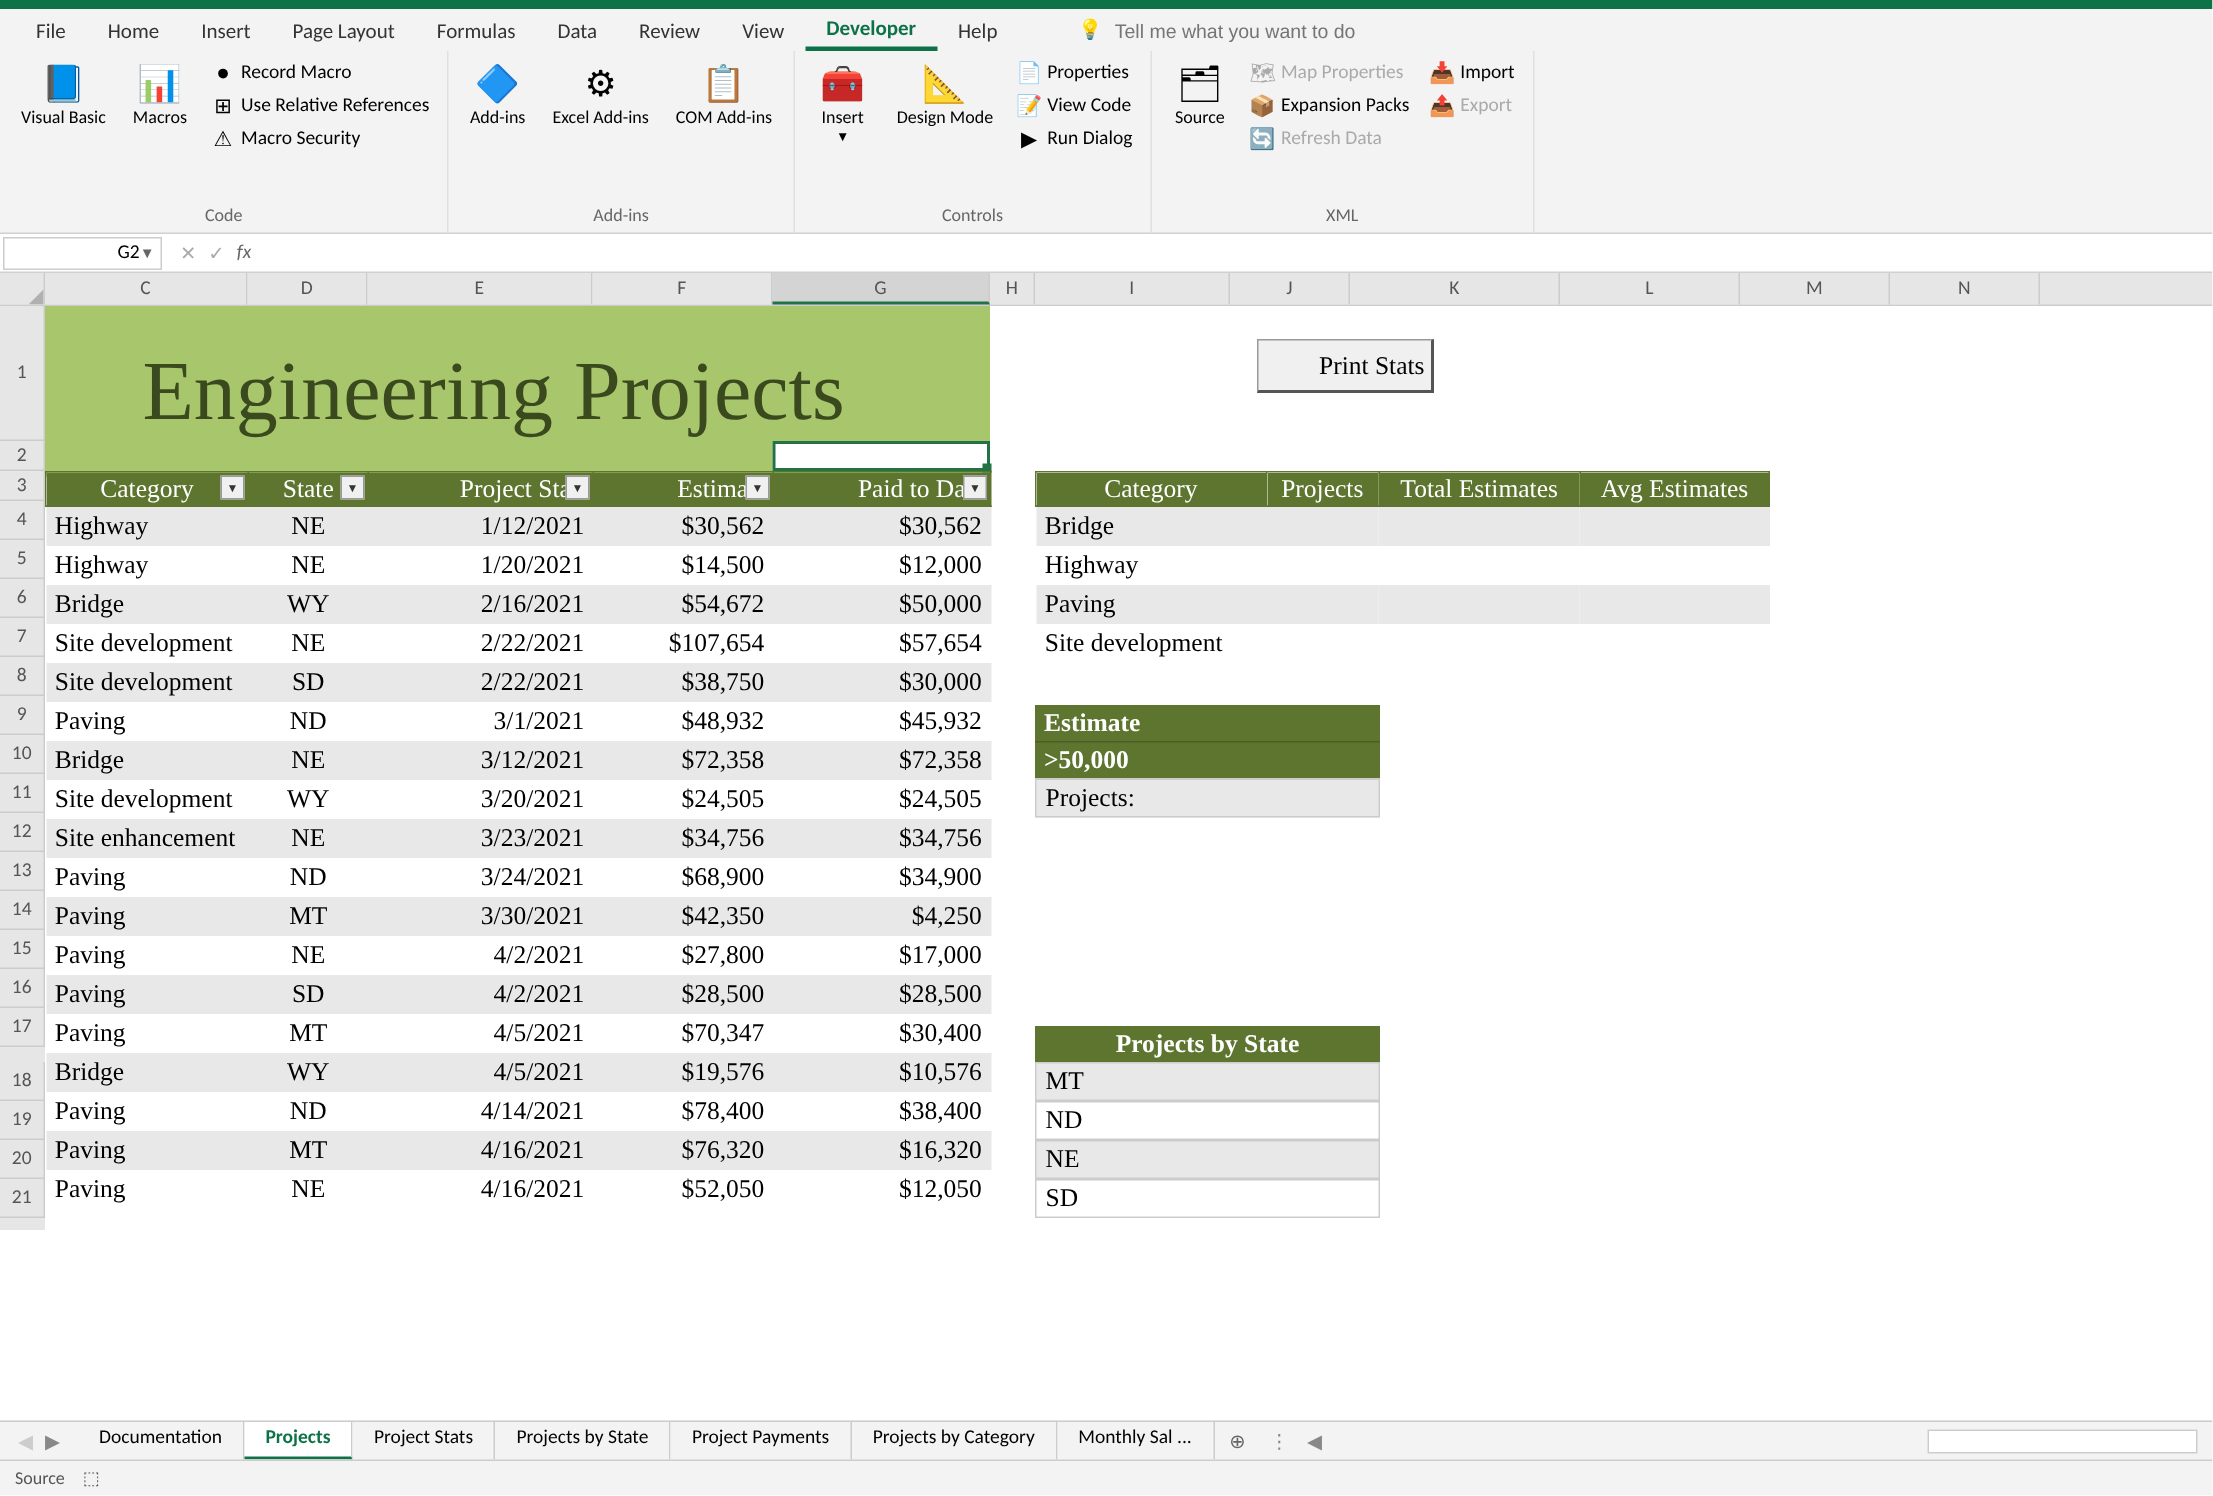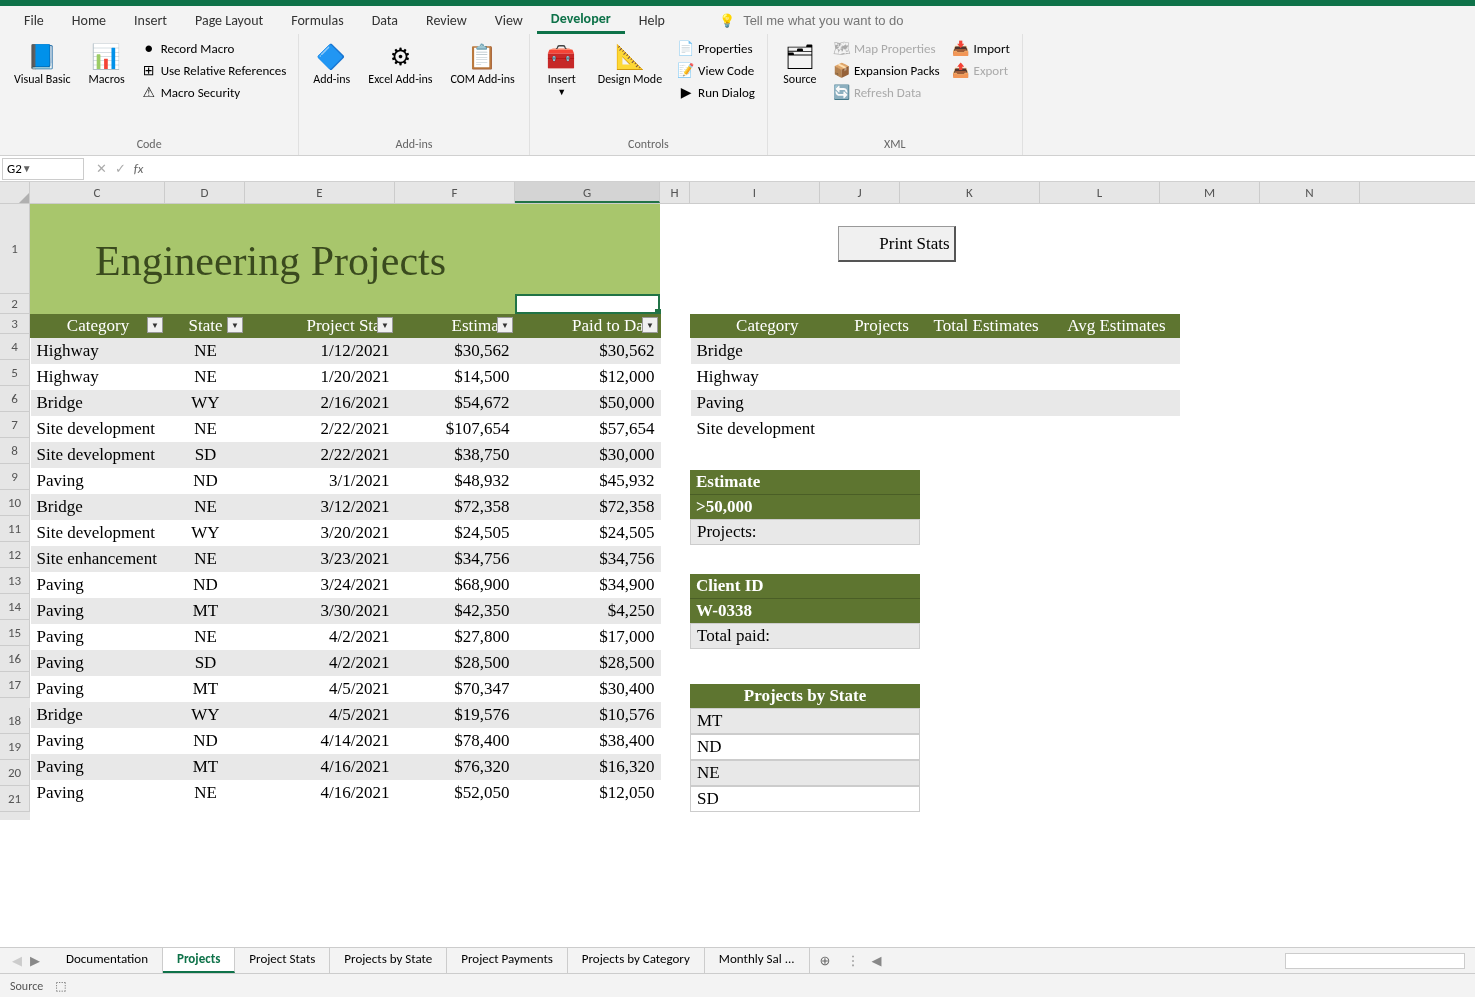--- a/index.html
+++ b/index.html
@@ -23,41 +23,41 @@
 .ribbon-group-label { text-align: center; font-size: 12px; color: #666; padding: 2px 0; }
 .ribbon-btn-large { display: flex; flex-direction: column; align-items: center; justify-content: flex-start; padding: 2px 6px; cursor: pointer; font-size: 12px; text-align: center; min-width: 48px; }
 .ribbon-btn-large .icon { width: 32px; height: 32px; display: flex; align-items: center; justify-content: center; font-size: 24px; }
 .ribbon-btn-small { display: flex; align-items: center; gap: 4px; padding: 2px 4px; cursor: pointer; font-size: 13px; white-space: nowrap; }
 .ribbon-btn-small .icon { width: 16px; height: 16px; display: flex; align-items: center; justify-content: center; font-size: 14px; }
 .ribbon-col { display: flex; flex-direction: column; gap: 2px; }
 .disabled { color: #aaa; }
 
 
 .formula-row { display: flex; align-items: center; height: 26px; border-bottom: 1px solid #d0d0d0; background: #fff; }
-.name-box { width: 82px; border: 1px solid #ccc; height: 22px; margin: 2px; display: flex; align-items: center; padding: 0 4px; font-size: 13px; justify-content: flex-start; }
+.name-box { width: 106px; border: 1px solid #ccc; height: 22px; margin: 2px; display: flex; align-items: center; padding: 0 4px; font-size: 13px; justify-content: flex-end; }
 .name-box-dd { color: #666; font-size: 10px; }
 .fx-controls { display: flex; align-items: center; gap: 8px; padding: 0 10px; color: #aaa; }
 .fx-label { font-style: italic; color: #666; }
 .formula-input { flex: 1; border: none; height: 22px; padding: 0 4px; }
 
 
 .col-headers { display: flex; height: 22px; background: #e6e6e6; border-bottom: 1px solid #ccc; }
 .corner { width: 30px; border-right: 1px solid #ccc; background: #e6e6e6; display: flex; align-items: flex-end; justify-content: flex-end; }
 .corner svg { width: 10px; height: 10px; }
 .col-h { border-right: 1px solid #ccc; text-align: center; font-size: 13px; color: #555; line-height: 22px; background: #e6e6e6; }
 .col-h.sel { background: #d4d4d4; border-bottom: 2px solid #217346; }
 
 
 .grid-area { display: flex; height: 616px; overflow: hidden; position: relative; }
 .row-headers { width: 30px; background: #e6e6e6; }
 .row-h { border-bottom: 1px solid #ccc; border-right: 1px solid #ccc; text-align: center; font-size: 13px; color: #555; display: flex; align-items: center; justify-content: center; }
 .grid-content { position: relative; flex: 1; }
 
 
-.title-banner { position: absolute; left: 0; top: 0; width: 630px; height: 114px; background: #a8c66c; display: flex; align-items: center; padding-left: 65px; font-family: Garamond, Georgia, serif; font-size: 42px; color: #3a4a1e; }
+.title-banner { position: absolute; left: 0; top: 0; width: 630px; height: 114px; background: #a8c66c; display: flex; align-items: center; padding-left: 65px; font-family: Garamond, Georgia, serif; font-size: 56px; color: #3a4a1e; }
 .selected-cell { position: absolute; border: 2px solid #217346; background: #fff; }
 .sel-handle { position: absolute; right: -3px; bottom: -3px; width: 6px; height: 6px; background: #217346; }
 
 .tbl { position: absolute; border-collapse: collapse; }
 .tbl th { background: #5e7530; color: #fff; font-weight: normal; padding: 1px 4px; border: 1px solid #5e7530; font-family: Garamond, Georgia, serif; font-size: 17px; position: relative; }
 .tbl td { padding: 1px 6px; font-family: Garamond, Georgia, serif; font-size: 17px; height: 26px; }
 .tbl .filter-btn { position: absolute; right: 2px; top: 2px; width: 16px; height: 16px; background: #f0f0f0; border: 1px solid #999; display: flex; align-items: center; justify-content: center; font-size: 8px; color: #333; }
 .tbl tr.band td { background: #e8e8e8; }
 .num { text-align: right; }
 .ctr { text-align: center; }
@@ -452,25 +452,20 @@
           </tr>
         </tbody>
     </table>
 
     <div style="position:absolute;left:660px;top:266px;width:230px">
       <div class="side-header">Estimate</div>
       <div class="side-header" style="border-top:1px solid #4a5e26">&gt;50,000</div>
       <div class="side-cell">Projects:</div>
     </div>
 
-    <div style="position:absolute;left:660px;top:370px;width:230px">
-      <div class="side-header">Client ID</div>
-      <div class="side-header" style="border-top:1px solid #4a5e26">W-0338</div>
-      <div class="side-cell">Total paid:</div>
-    </div>
 
     <div style="position:absolute;left:660px;top:480px;width:230px">
       <div class="side-header" style="text-align:center;font-weight:bold">Projects by State</div>
       <div id="state-rows">
           <div class="side-cell">MT</div>
           <div class="side-cell" style="background: rgb(255, 255, 255);">ND</div>
           <div class="side-cell">NE</div>
           <div class="side-cell" style="background: rgb(255, 255, 255);">SD</div>
         </div>
     </div>

